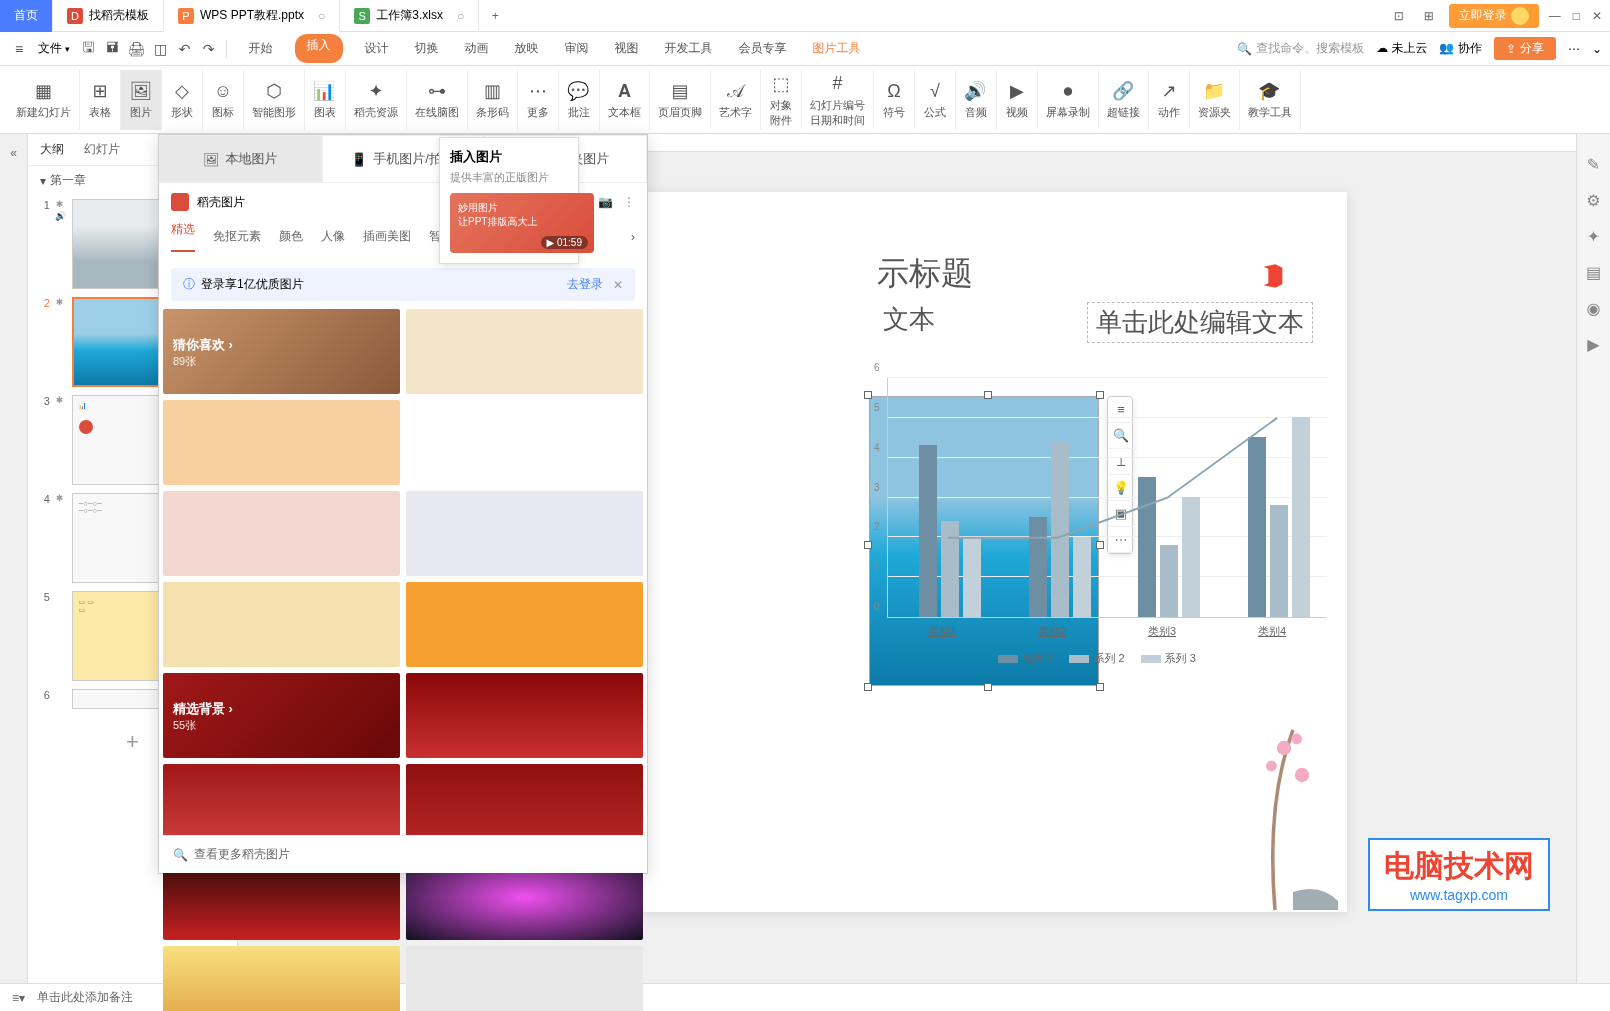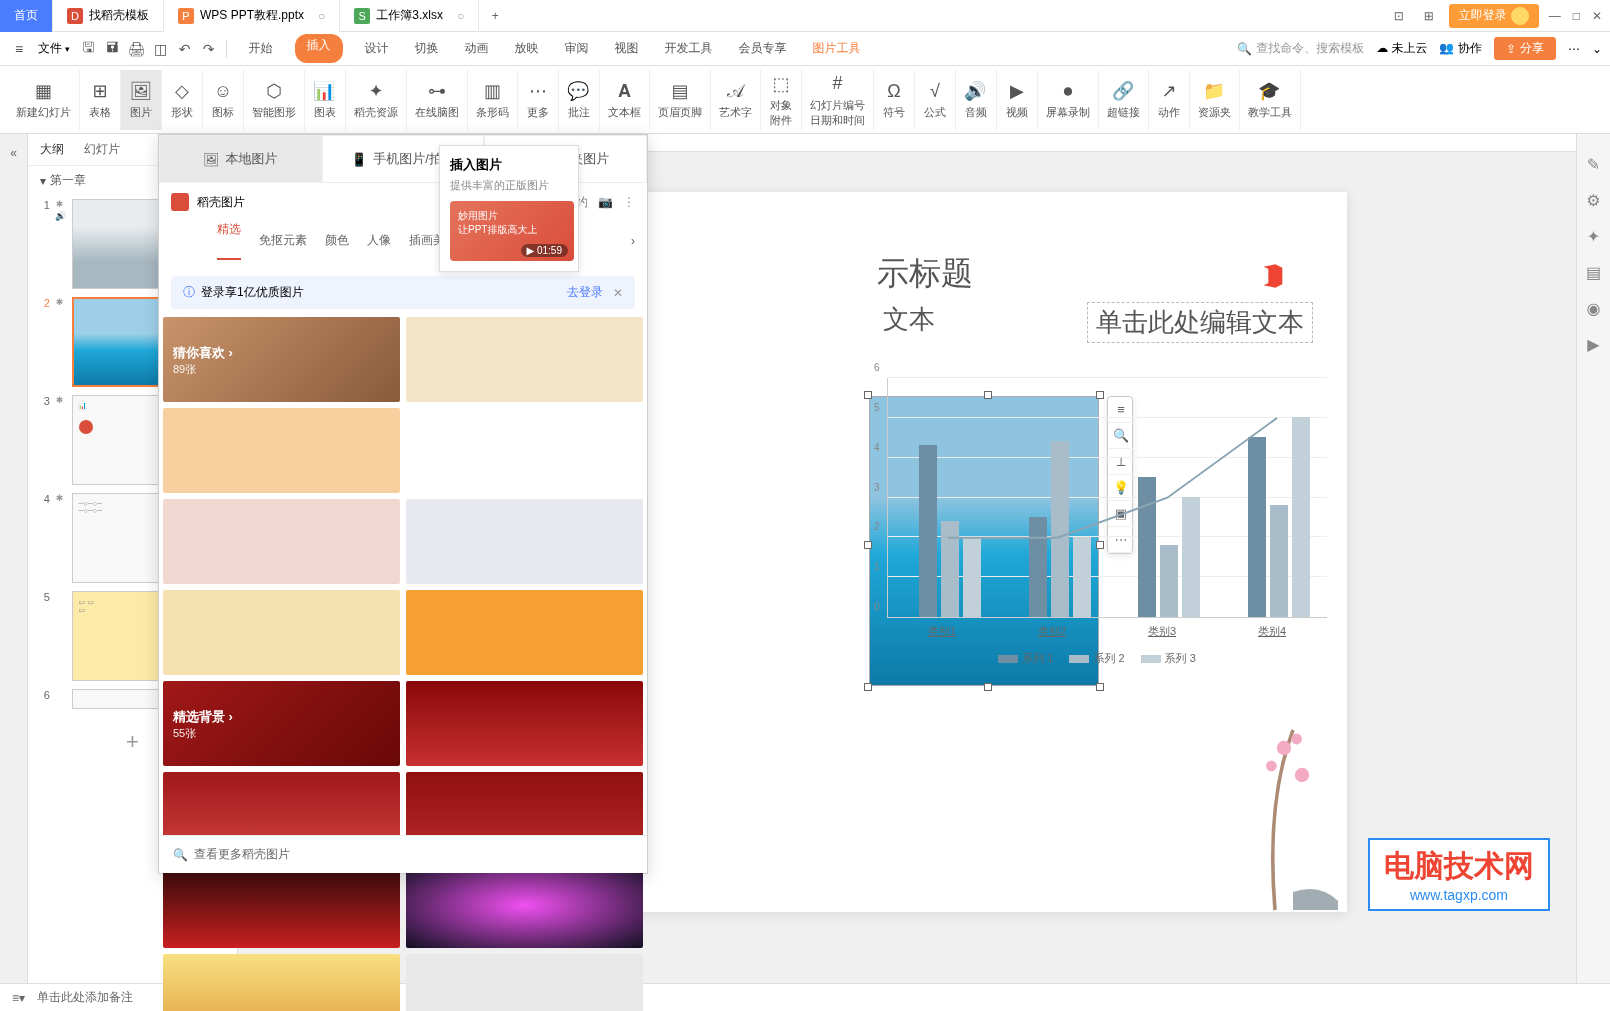--- a/index.html
+++ b/index.html
@@ -57,30 +57,30 @@
 .slide-markers { width: 10px; display: flex; flex-direction: column; gap: 2px; font-size: 9px; color: #999; }
 .slide-img { width: 160px; height: 90px; background: #f8f8f8; border: 1px solid #ccc; position: relative; overflow: hidden; }
 .slide-img.selected { border: 2px solid #f5803e; }
 .add-slide { text-align: center; font-size: 22px; color: #999; padding: 8px; }
 
 
 .picker { position: absolute; left: 158px; top: 134px; width: 490px; height: 740px; background: #fff; border: 1px solid #ccc; box-shadow: 0 4px 16px rgba(0,0,0,0.15); z-index: 100; }
 .picker-top { display: flex; height: 48px; }
 .picker-btn { flex: 1; display: flex; align-items: center; justify-content: center; gap: 6px; border: 1px solid #eee; color: #555; font-size: 13px; }
 .picker-btn.hover { background: #e8e8e8; }
-.picker-tooltip { position: absolute; left: 280px; top: 10px; width: 140px; background: #fff; border: 1px solid #ddd; padding: 10px; z-index: 101; box-shadow: 0 2px 8px rgba(0,0,0,0.12); }
+.picker-tooltip { position: absolute; left: 280px; top: 2px; width: 140px; background: #fff; border: 1px solid #ddd; padding: 10px; z-index: 101; box-shadow: 0 2px 8px rgba(0,0,0,0.12); }
 .picker-tooltip h4 { font-size: 13px; font-weight: bold; margin-bottom: 4px; }
 .picker-tooltip p { font-size: 11px; color: #888; margin-bottom: 8px; }
-.promo-card { width: 124px; height: 60px; background: linear-gradient(135deg, #e5735c, #d94d3a); border-radius: 4px; color: #fff; padding: 8px; font-size: 10px; position: relative; }
+.promo-card { width: 144px; height: 60px; background: linear-gradient(135deg, #e5735c, #d94d3a); border-radius: 4px; color: #fff; padding: 8px; font-size: 10px; position: relative; }
 .promo-time { position: absolute; bottom: 4px; right: 6px; background: rgba(0,0,0,0.4); padding: 1px 6px; border-radius: 8px; font-size: 10px; }
 .picker-brand { display: flex; align-items: center; padding: 10px 12px; gap: 8px; }
 .brand-icon { width: 18px; height: 18px; background: #d94d3a; border-radius: 3px; }
 .picker-search { margin-left: auto; display: flex; gap: 10px; align-items: center; color: #888; font-size: 12px; }
 .picker-cats { display: flex; padding: 0 12px 8px; gap: 18px; font-size: 12px; color: #666; align-items: center; }
-.picker-cat.active { color: #d94d3a; border-bottom: 2px solid #d94d3a; padding-bottom: 20px; margin-left: 46px; }
+.picker-cat.active { color: #d94d3a; border-bottom: 2px solid #d94d3a; padding-bottom: 12px; }
 .login-banner { margin: 8px 12px; background: #eef3fd; border-radius: 4px; padding: 8px 12px; display: flex; align-items: center; font-size: 12px; }
 .login-banner .info-icon { color: #4a7cff; margin-right: 6px; }
 .login-banner .go-login { margin-left: auto; color: #4a7cff; }
 .login-banner .close-x { margin-left: 10px; color: #999; }
 .image-grid { padding: 0 4px; display: grid; grid-template-columns: repeat(2, 1fr); gap: 6px; }
 .grid-item { height: 85px; background: #ddd; border-radius: 2px; position: relative; overflow: hidden; }
 .grid-label { position: absolute; left: 10px; top: 50%; transform: translateY(-50%); color: #fff; font-size: 13px; font-weight: bold; }
 .grid-label .count { font-size: 11px; font-weight: normal; opacity: 0.9; display: block; }
 .picker-footer { padding: 10px 14px; color: #666; font-size: 12px; display: flex; align-items: center; gap: 6px; border-top: 1px solid #eee; position: absolute; bottom: 0; width: 100%; background: #fff; }
 

